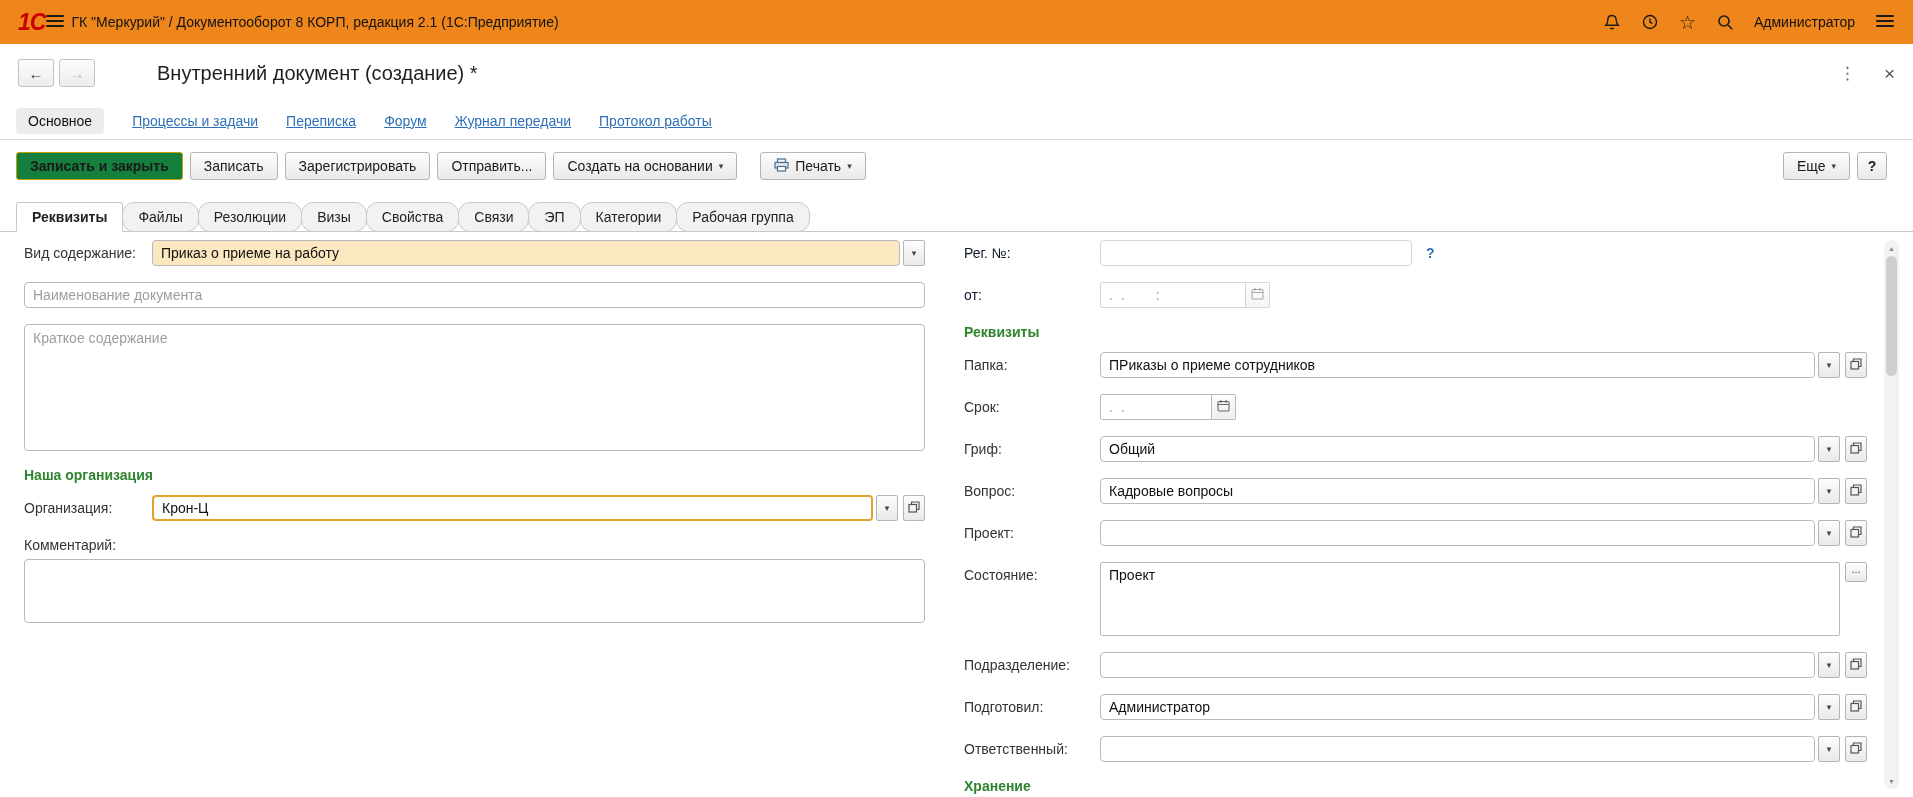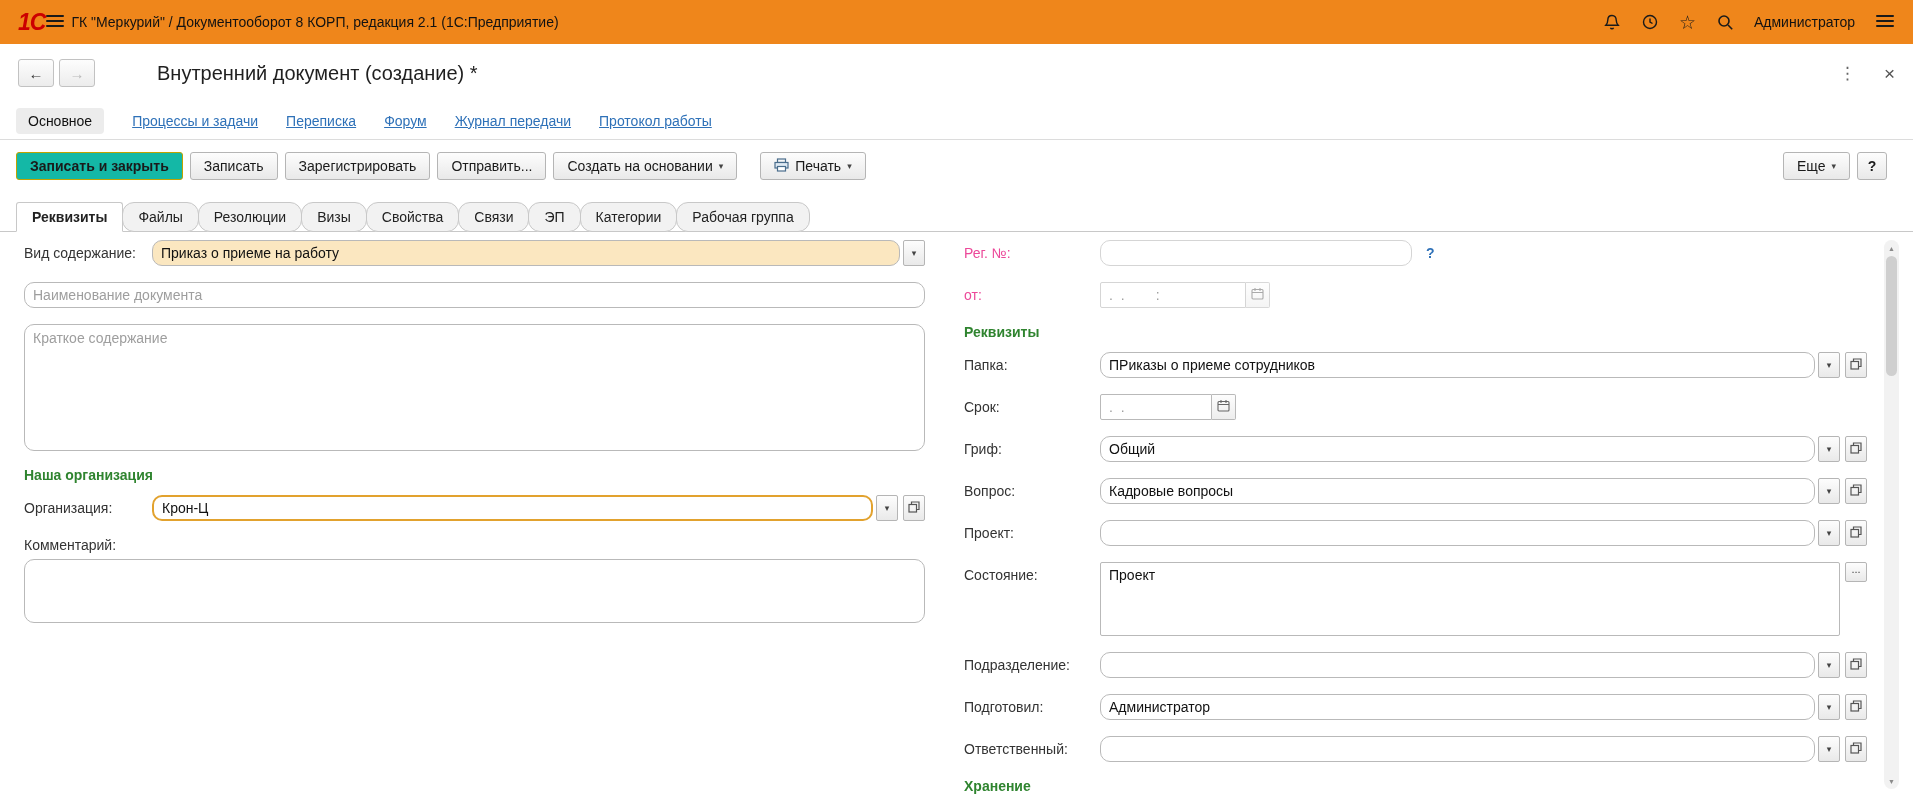--- a/index.html
+++ b/index.html
@@ -27,43 +27,43 @@
   .win-close { font-size: 19px; color: #555; background: none; border: none; cursor: pointer; line-height: 1; }
 
   
   .navrow { height: 38px; background: #fff; border-bottom: 1px solid #dcdcdc; display: flex; align-items: center; gap: 28px; padding: 0 16px; }
   .nav-active { background: #ececec; border-radius: 4px; padding: 5px 12px; font-size: 14px; color: #111; cursor: pointer; }
   .nav-link { font-size: 14px; color: #2e71b8; text-decoration: underline; cursor: pointer; white-space: nowrap; }
 
   
   .toolbar { height: 52px; background: #fff; display: flex; align-items: center; gap: 7px; padding: 0 26px 0 16px; }
   .btn { height: 28px; padding: 0 13px; border: 1px solid #b5b5b5; border-radius: 3px; background: linear-gradient(#fdfdfd, #e9e9e9); font-size: 14px; color: #1a1a1a; display: inline-flex; align-items: center; gap: 6px; cursor: pointer; font-family: inherit; white-space: nowrap; }
-  .btn-primary { background: #14b8a6; border-color: #c0a300; font-weight: 700; }
+  .btn-primary { background: #15803d; border-color: #c0a300; font-weight: 700; }
   .caret { font-size: 9px; color: #444; }
   .btn-print { margin-left: 16px; }
   .toolbar-spacer { flex: 1; }
   .btn-square { width: 30px; padding: 0; justify-content: center; font-weight: 700; }
 
   
   .tabstrip { height: 40px; background: #fff; display: flex; align-items: flex-end; padding-left: 16px; border-bottom: 1px solid #c8c8c8; }
   .tab { height: 30px; display: flex; align-items: center; padding: 0 15px; font-size: 14px; color: #222; background: #f2f2f2; border: 1px solid #c8c8c8; border-radius: 3px 3px 0 0; cursor: pointer; margin-bottom: -1px; white-space: nowrap; }
   .tab + .tab { margin-left: -1px; border-radius: 12px; }
   .tab.active { background: #fff; border-bottom-color: #fff; font-weight: 700; z-index: 2; }
 
   
   .content { position: relative; height: 565px; background: #fff; }
   .col-left { position: absolute; left: 24px; top: 8px; width: 901px; }
   .col-right { position: absolute; left: 964px; top: 8px; right: 46px; }
 
   .frow { display: flex; align-items: center; margin-bottom: 16px; height: 26px; }
   .flabel { flex: none; width: 128px; font-size: 14px; color: #333; white-space: nowrap; }
   .col-right .flabel { width: 136px; }
-  .flabel.dim { color: #ec4899; }
-
-  .field { height: 26px; border: 1px solid #b9b9b9; border-radius: 10px; padding: 0 8px; font-size: 14px; color: #111; background: #fff; font-family: inherit; outline: none; }
+  .flabel.dim { color: #0f172a; }
+
+  .field { height: 26px; border: 1px solid #b9b9b9; border-radius: 4px; padding: 0 8px; font-size: 14px; color: #111; background: #fff; font-family: inherit; outline: none; }
   .field::placeholder { color: #9e9e9e; }
   .field.grow { flex: 1; min-width: 0; }
   .field.accent { background: #fbe7c0; }
   .field.focusring { border: 2px solid #e2a22e; }
   .field.disabled { border-color: #d5d5d5; color: #9e9e9e; }
   textarea.field { display: block; width: 100%; resize: none; padding: 5px 8px; }
   .area-summary { height: 127px; margin-bottom: 16px; }
   .area-comment { height: 64px; }
 
   .fbtn { flex: none; width: 22px; height: 26px; margin-left: 3px; border: 1px solid #b5b5b5; border-radius: 2px; background: linear-gradient(#fdfdfd, #e9e9e9); display: flex; align-items: center; justify-content: center; font-size: 9px; color: #444; cursor: pointer; padding: 0; }

